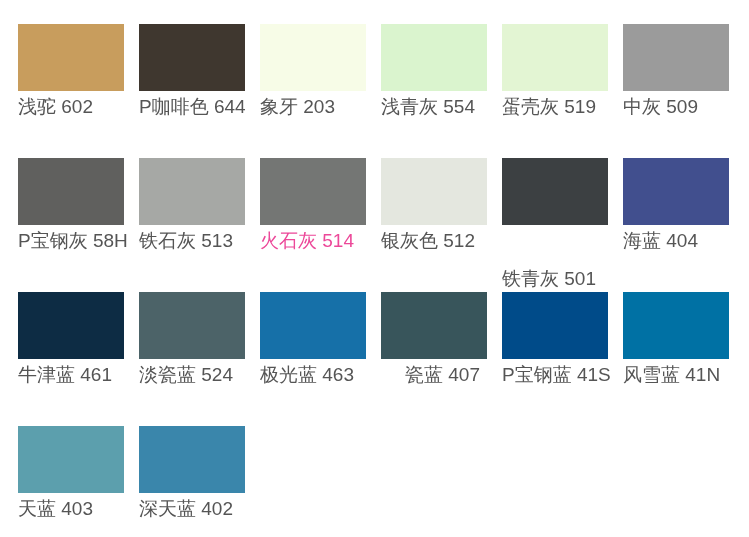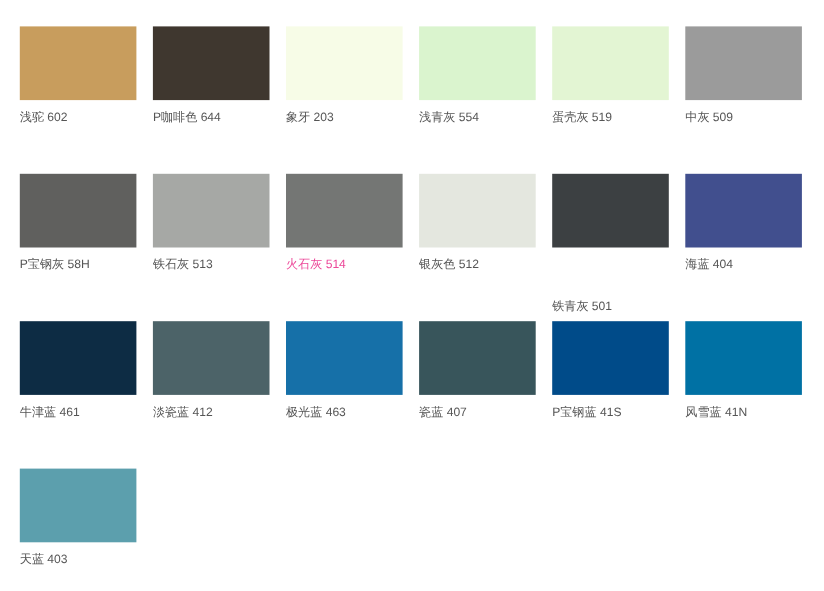--- a/index.html
+++ b/index.html
@@ -36,21 +36,21 @@
     align-items: flex-start;
   }
   .swatch-chip {
     width: 106px;
     height: 67px;
     display: block;
     border: 0;
   }
   .swatch-label {
     margin-top: 8px;
-    font-size: 11px;
+    font-size: 19px;
     line-height: 16px;
     color: #555555;
     white-space: nowrap;
     letter-spacing: 0px;
   }
 </style>
 </head>
 <body style="background: rgb(255, 255, 255);">
 
 <div id="palette-grid">
@@ -106,38 +106,42 @@
         <div class="swatch-label" style="color: rgb(85, 85, 85);">海蓝 404</div>
       </div>
     </div>
     <div class="swatch-row">
       <div class="swatch-cell">
         <div class="swatch-chip" style="background-color: rgb(13, 44, 68);"></div>
         <div class="swatch-label" style="color: rgb(85, 85, 85);">牛津蓝 461</div>
       </div>
       <div class="swatch-cell">
         <div class="swatch-chip" style="background-color: rgb(76, 99, 104);"></div>
-        <div class="swatch-label" style="color: rgb(85, 85, 85);">淡瓷蓝 412</div>
+        <div class="swatch-label" style="color: rgb(85, 85, 85);">淡瓷蓝 524</div>
       </div>
       <div class="swatch-cell">
         <div class="swatch-chip" style="background-color: rgb(22, 112, 168);"></div>
         <div class="swatch-label" style="color: rgb(85, 85, 85);">极光蓝 463</div>
       </div>
       <div class="swatch-cell">
         <div class="swatch-chip" style="background-color: rgb(56, 85, 91);"></div>
-        <div class="swatch-label" style="color: rgb(85, 85, 85);">瓷蓝 407</div>
+        <div class="swatch-label" style="color: rgb(85, 85, 85); margin-left: 24px;">瓷蓝 407</div>
       </div>
       <div class="swatch-cell">
         <div class="swatch-chip" style="background-color: rgb(0, 75, 137);"></div>
         <div class="swatch-label" style="color: rgb(85, 85, 85);">P宝钢蓝 41S</div>
       </div>
       <div class="swatch-cell">
         <div class="swatch-chip" style="background-color: rgb(0, 113, 164);"></div>
         <div class="swatch-label" style="color: rgb(85, 85, 85);">风雪蓝 41N</div>
       </div>
     </div>
     <div class="swatch-row">
       <div class="swatch-cell">
         <div class="swatch-chip" style="background-color: rgb(92, 159, 173);"></div>
         <div class="swatch-label" style="color: rgb(85, 85, 85);">天蓝 403</div>
       </div>
+      <div class="swatch-cell">
+        <div class="swatch-chip" style="background-color: rgb(58, 134, 171);"></div>
+        <div class="swatch-label" style="color: rgb(85, 85, 85);">深天蓝 402</div>
+      </div>
     </div>
   </div>
 
 </body></html>

